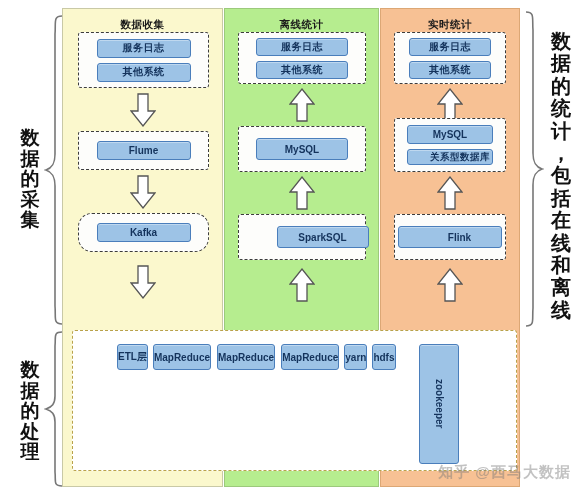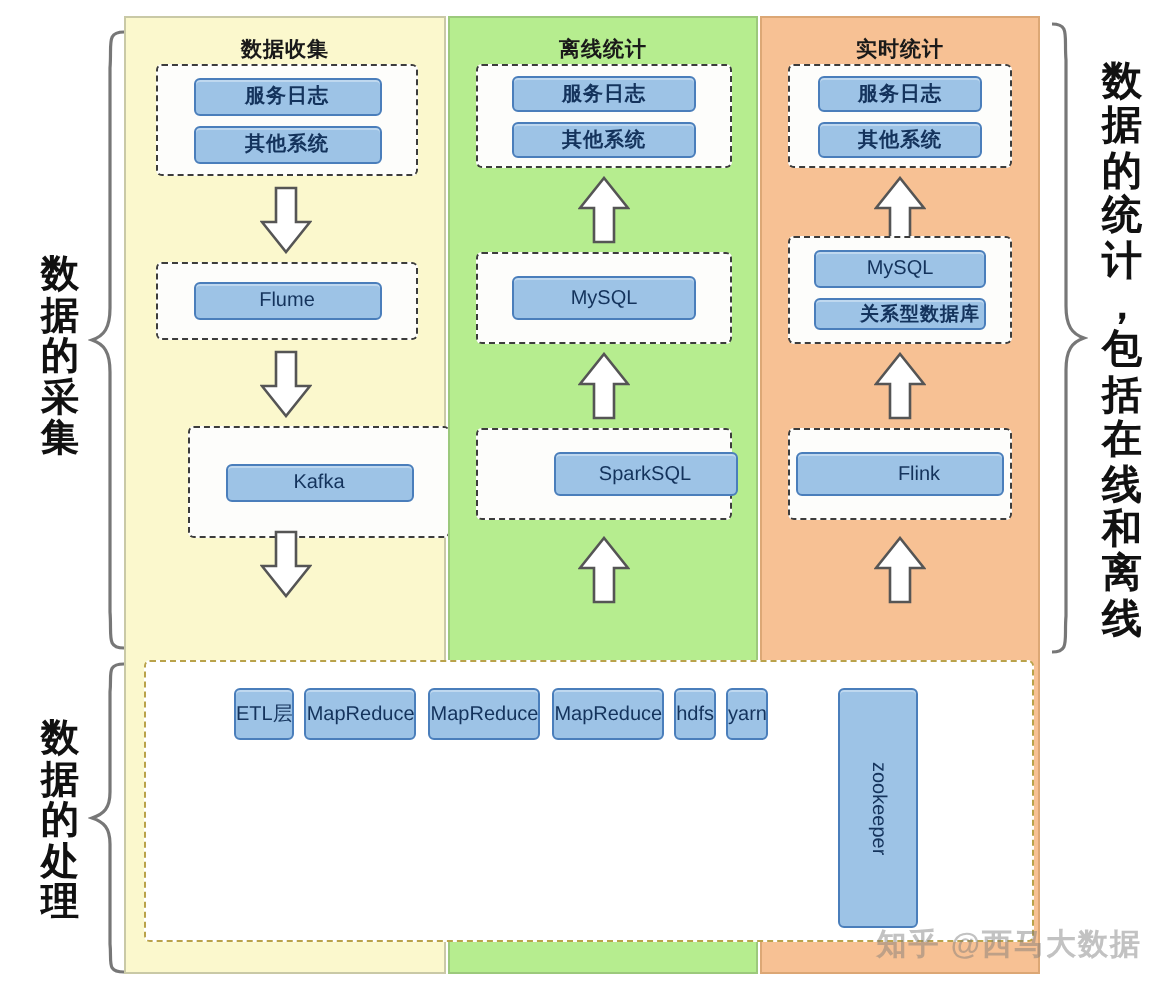--- a/index.html
+++ b/index.html
@@ -41,21 +41,21 @@
     gap: 5px;
   }
 
   
   .chip {
     background: #9dc3e6;
     border: 1px solid #4a7ebb;
     border-radius: 3px;
     color: #14335c;
     font-size: 10px;
-    font-weight: normal;
+    font-weight: bold;
     display: flex;
     align-items: center;
     justify-content: center;
     text-align: center;
     box-shadow: 0 1px 0 rgba(255,255,255,.35) inset;
   }
   .chip.cn { font-weight: bold; letter-spacing: .5px; }
 
   
   .arrow {
@@ -184,21 +184,21 @@
   <div class="stage" style="left:78px; top:131px; width:131px; height:39px;">
     <div class="chip" style="width:94px;height:19px;">Flume</div>
   </div>
 
   <div class="arrow" style="left:130px; top:175px;">
     <svg viewBox="0 0 26 34">
         <polygon points="8,1 18,1 18,18 25,18 13,33 1,18 8,18" fill="#ffffff" stroke="#555" stroke-width="1.3"></polygon>
       </svg>
   </div>
 
-  <div class="stage" style="left:94px; top:213px; width:131px; height:56px;">
+  <div class="stage" style="left:78px; top:213px; width:131px; height:39px;border-radius:14px;">
     <div class="chip" style="width:94px;height:19px;">Kafka</div>
   </div>
 
   <div class="arrow" style="left:130px; top:265px;">
     <svg viewBox="0 0 26 34">
         <polygon points="8,1 18,1 18,18 25,18 13,33 1,18 8,18" fill="#ffffff" stroke="#555" stroke-width="1.3"></polygon>
       </svg>
   </div>
 
   <div class="column col-offline">
@@ -279,26 +279,26 @@
         <div class="chip bar">ETL层</div>
       </div>
 
       <div class="proc-row">
         <div class="chip mr">MapReduce</div>
         <div class="chip mr">MapReduce</div>
         <div class="chip mr">MapReduce</div>
       </div>
 
       <div class="proc-row">
+        <div class="chip bar">yarn</div>
+      </div>
+
+      <div class="proc-row">
         <div class="chip bar">hdfs</div>
       </div>
-
-      <div class="proc-row">
-        <div class="chip bar">yarn</div>
-      </div>
     </div>
 
     <div class="chip zk">zookeeper</div>
   </div>
 
   <div class="watermark">知乎 @西马大数据</div>
 
 </div>
 
 </body></html>

